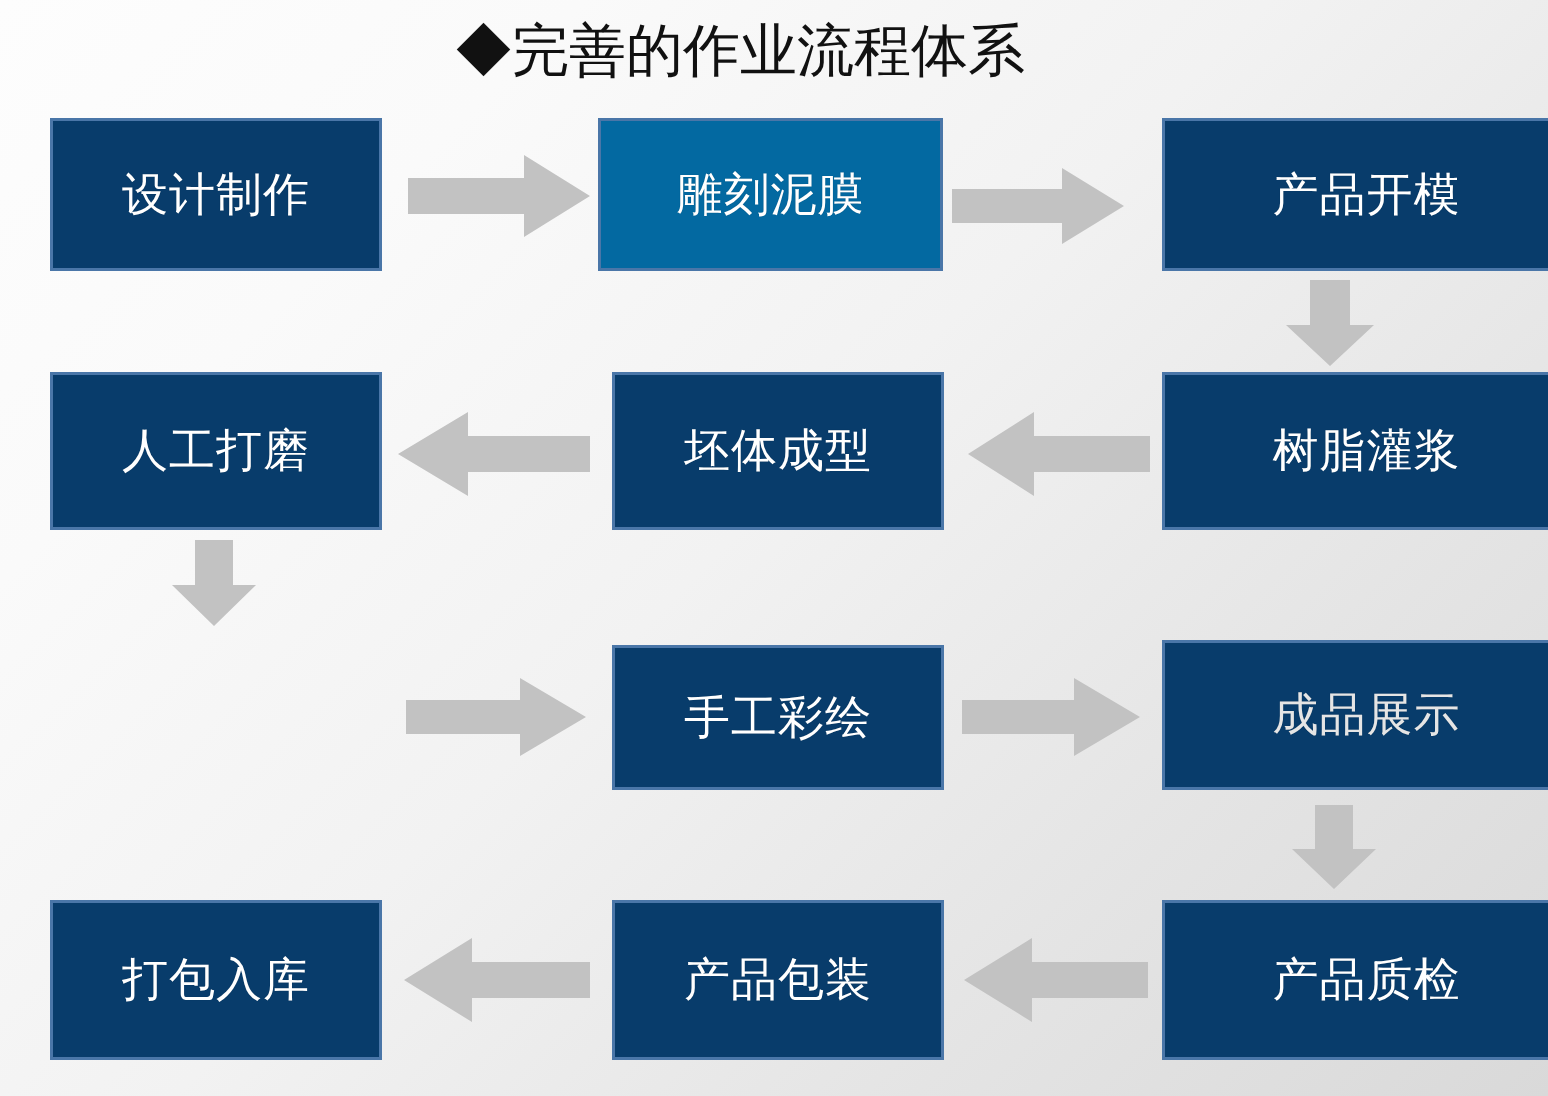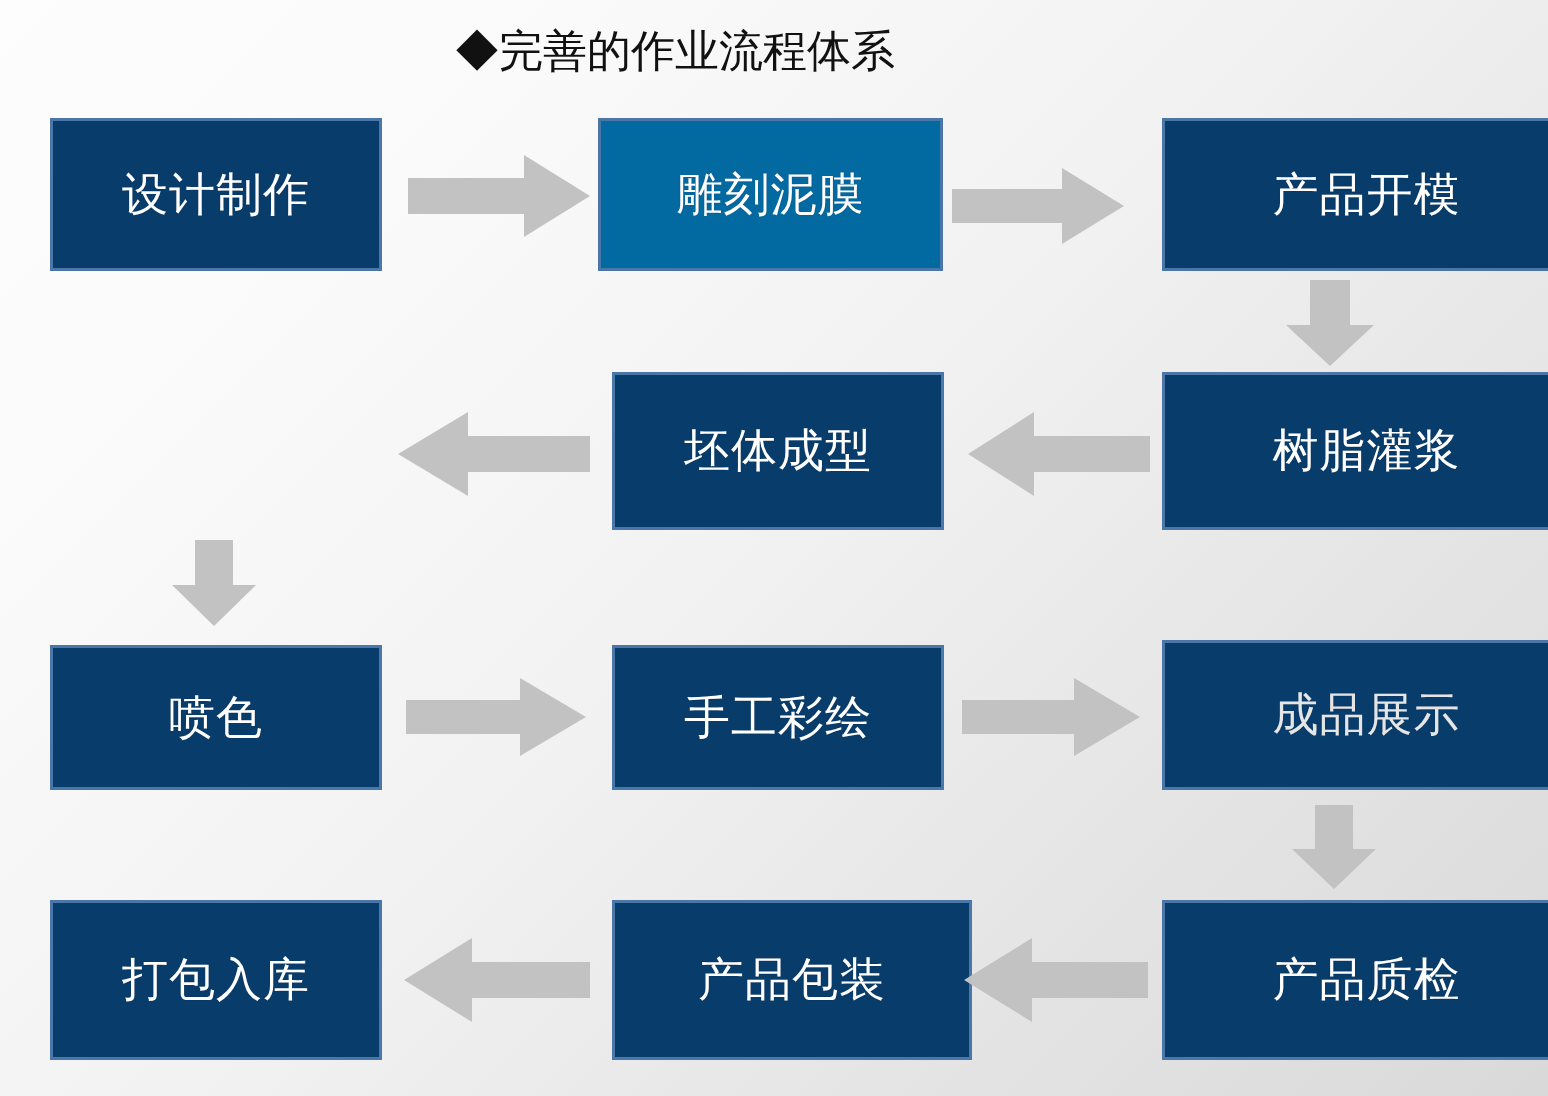--- a/index.html
+++ b/index.html
@@ -24,22 +24,22 @@
   
   .title {
     position: absolute;
     left: 455px;
     top: 12px;
     width: 640px;
     height: 78px;
     display: flex;
     align-items: center;
     justify-content: flex-start;
-    font-family: Liberation Sans, sans-serif;
-    font-size: 44px;
+    font-family: Liberation Serif, serif;
+    font-size: 57px;
     line-height: 1.05;
     color: #111111;
     white-space: nowrap;
     letter-spacing: 0px;
   }
 
   
   .node {
     position: absolute;
     box-sizing: border-box;
@@ -63,21 +63,21 @@
 
   
   .row-1 { top: 118px; height: 153px; }
   .row-2 { top: 372px; height: 158px; }
   .row-3 { top: 640px; height: 150px; }
   .row-4 { top: 900px; height: 160px; }
 
   
   .node.b-r2b { top: 372px; height: 158px; left: 612px; width: 332px; }
   .node.b-r3b { top: 645px; height: 145px; left: 612px; width: 332px; }
-  .node.b-r4b { top: 900px; height: 160px; left: 612px; width: 360px; }
+  .node.b-r4b { top: 900px; height: 160px; left: 612px; width: 332px; }
   .node.b-r3a { top: 645px; height: 145px; }
 
   
   .arrow {
     position: absolute;
     pointer-events: none;
   }
   .arrow svg { display: block; }
   .arrow-fill { fill: #c2c2c2; }
 
@@ -129,20 +129,23 @@
   <div class="node col-c row-1" style="background: rgb(8, 60, 107); border-color: rgb(74, 118, 168); color: rgb(255, 255, 255);">
     <span>产品开模</span>
   </div>
 
   <div class="arrow ar-v1">
     <svg viewBox="0 0 88 86" width="88" height="86" aria-hidden="true">
       <polygon class="arrow-fill" points="24,0 64,0 64,45 88,45 44,86 0,45 24,45" fill="#c2c2c2"></polygon>
     </svg>
   </div>
 
+  <div class="node col-a row-2" style="background: rgb(8, 60, 107); border-color: rgb(74, 118, 168); color: rgb(255, 255, 255);">
+    <span>人工打磨</span>
+  </div>
 
   <div class="arrow ar-h3">
     <svg viewBox="0 0 192 84" width="192" height="84" aria-hidden="true">
       <polygon class="arrow-fill" points="192,24 70,24 70,0 0,42 70,84 70,60 192,60" fill="#c2c2c2"></polygon>
     </svg>
   </div>
 
   <div class="node b-r2b" style="background: rgb(8, 60, 107); border-color: rgb(74, 118, 168); color: rgb(255, 255, 255); align-items: center;">
     <span>坯体成型</span>
   </div>
@@ -156,23 +159,20 @@
   <div class="node col-c row-2" style="background: rgb(8, 60, 107); border-color: rgb(74, 118, 168); color: rgb(255, 255, 255);">
     <span>树脂灌浆</span>
   </div>
 
   <div class="arrow ar-v2">
     <svg viewBox="0 0 84 86" width="84" height="86" aria-hidden="true">
       <polygon class="arrow-fill" points="23,0 61,0 61,45 84,45 42,86 0,45 23,45" fill="#c2c2c2"></polygon>
     </svg>
   </div>
 
-  <div class="node col-a b-r3a" style="background: rgb(8, 60, 107); border-color: rgb(74, 118, 168); color: rgb(255, 255, 255);">
-    <span>喷色</span>
-  </div>
 
   <div class="arrow ar-h5">
     <svg viewBox="0 0 180 78" width="180" height="78" aria-hidden="true">
       <polygon class="arrow-fill" points="0,22 114,22 114,0 180,39 114,78 114,56 0,56" fill="#c2c2c2"></polygon>
     </svg>
   </div>
 
   <div class="node b-r3b" style="background: rgb(8, 60, 107); border-color: rgb(74, 118, 168); color: rgb(255, 255, 255);">
     <span>手工彩绘</span>
   </div>

